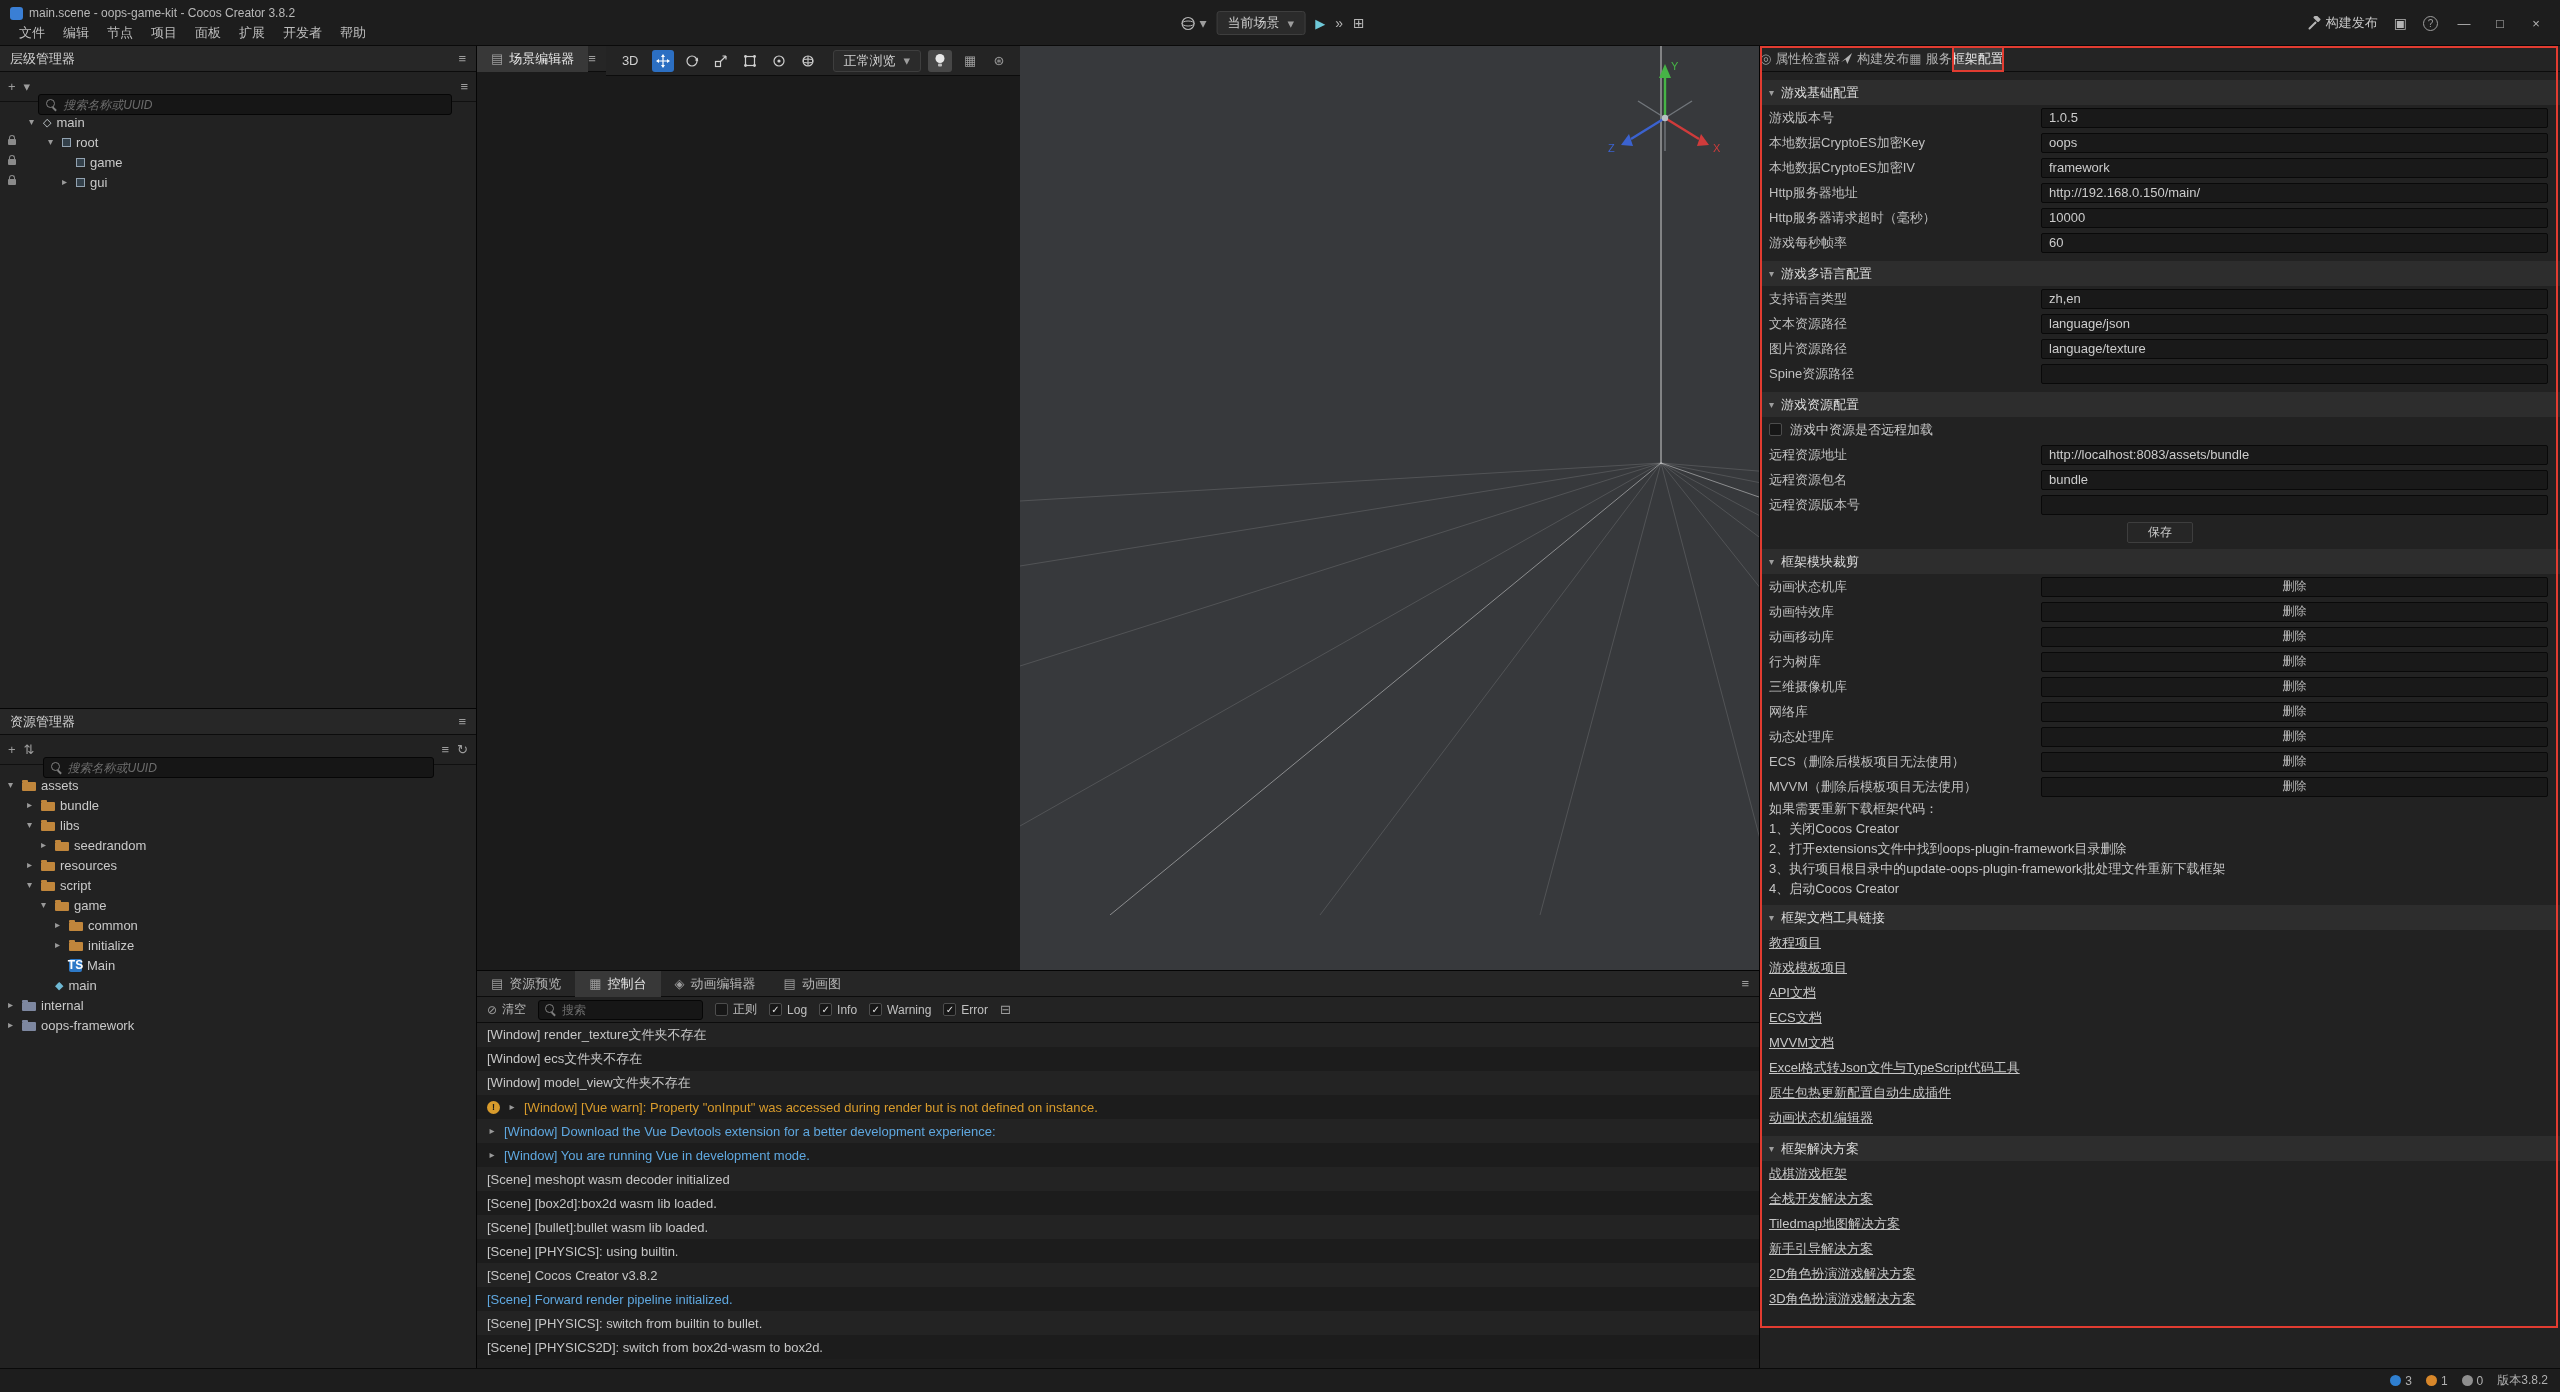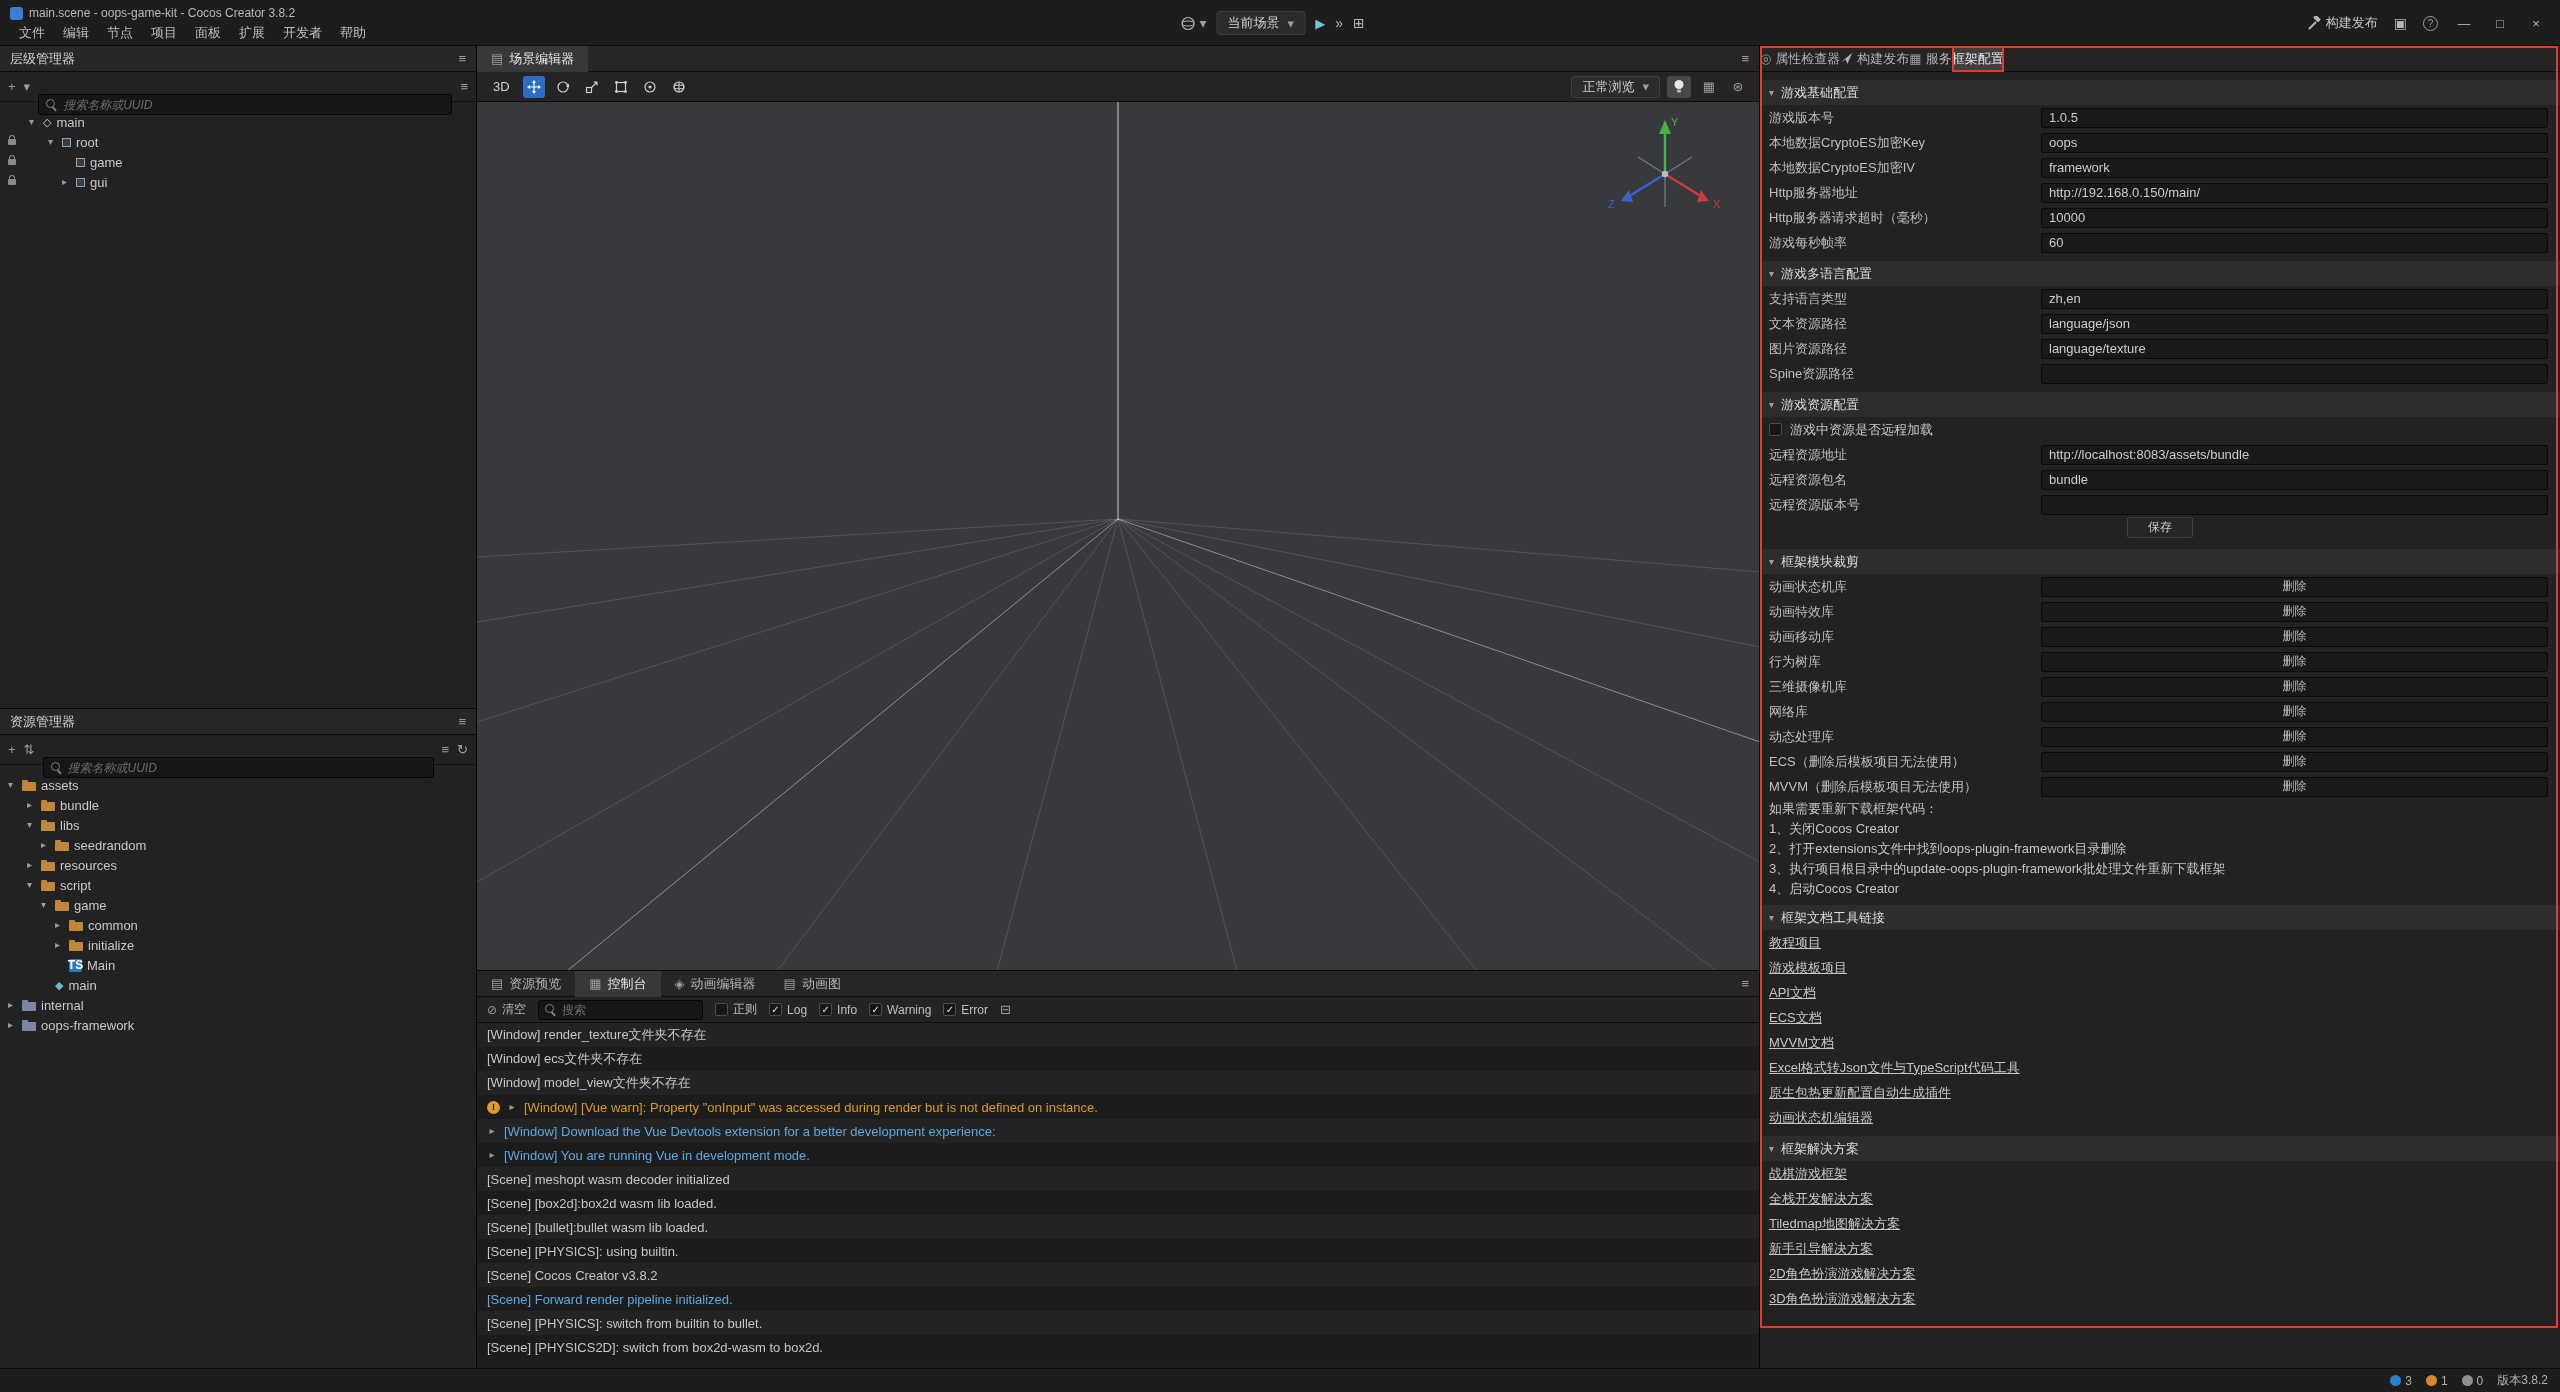--- a/index.html
+++ b/index.html
@@ -71,21 +71,21 @@
   .tree{ padding-top:10px; overflow:hidden; flex:1;}
   .trow{ height:20px; display:flex; align-items:center; font-size:13px; color:#c9c9c9; padding-left:4px; gap:5px; cursor:default;}
   .gutter{ width:16px; display:flex; justify-content:center; flex:none;}
   .arrow{ width:13px; text-align:center; font-size:10px; color:#9a9a9a; flex:none;}
   .ind{ display:inline-block; flex:none; }
   .d1{ width:14px; } .d2{ width:28px; } .d3{ width:42px; }
   .node-icon{ color:#cfd8dc; font-size:11px; }
   .scene-file{ color:#6fb9d4; font-size:11px; }
 
   
-  .scene{ height:925px; flex:none; display:flex; flex-direction:column; border-bottom:1px solid #050505;justify-content:space-between;}
+  .scene{ height:925px; flex:none; display:flex; flex-direction:row; border-bottom:1px solid #050505;justify-content:space-between;}
   .tabsbar{ height:26px; background:#262626; border-bottom:1px solid #0c0c0c; display:flex; align-items:center; flex:none;}
   .tab{ height:26px; display:flex; align-items:center; gap:6px; padding:0 14px; font-size:13px; color:#b5b5b5; cursor:pointer; position:relative;}
   .tab.active{ background:#383838; color:#e6e6e6; }
   .tabsbar .spacer{ flex:1; }
   .tabsbar .gi-menu{ margin-right:10px; }
 
   .scene-toolbar{ height:30px; background:#242424; border-bottom:1px solid #0c0c0c; display:flex; align-items:center; gap:7px; padding:0 10px; flex:none;}
   .tool{ width:22px; height:22px; border-radius:3px; display:inline-flex; align-items:center; justify-content:center; cursor:pointer;}
   .tool.active{ background:#2c6fc2; }
   .tool svg{ display:block; }
@@ -118,21 +118,21 @@
   .insp-tab{ height:26px; display:flex; align-items:center; gap:4px; padding:0 0; font-size:13px; color:#b2b2b2; cursor:pointer;}
   .insp-tab.active{ background:#3e3e3e; color:#e8e8e8; outline:2px solid #e23c31; outline-offset:-2px;}
   .insp-body{ flex:1; overflow:hidden; padding-top:2px; background:#222222;}
   .sec{ height:25px; margin-top:6px; background:#2d2d2d; display:flex; align-items:center; gap:7px; padding:0 9px; font-size:13px; color:#dcdcdc; cursor:pointer;}
   .sec .gi{ font-size:10px; }
   .row{ height:25px; display:flex; align-items:center; padding:0 12px 0 9px;}
   .lbl{ width:272px; flex:none; font-size:13px; color:#bfbfbf; white-space:nowrap; overflow:hidden;}
   .ctrl{ flex:1; min-width:0; }
   .txt{ width:100%; height:20px; background:#191919; border:1px solid #090909; border-radius:2px; color:#cccccc; font-size:13px; font-family:inherit; padding:0 7px; outline:none;}
   .del{ width:100%; height:20px; background:#191919; border:1px solid #090909; border-radius:2px; color:#bdbdbd; font-size:12px; font-family:inherit; display:flex; align-items:center; justify-content:center; cursor:pointer;}
-  .save-row{ height:26px; display:flex; align-items:flex-start; justify-content:center;}
+  .save-row{ height:26px; display:flex; align-items:flex-end; justify-content:center;}
   .save{ min-width:66px; height:21px; background:#262626; border:1px solid #3e3e3e; border-radius:2px; color:#cccccc; font-size:12px; font-family:inherit; cursor:pointer;}
   .chk-row{ height:25px; display:flex; align-items:center; gap:8px; padding:0 9px;}
   .note{ height:20px; line-height:20px; padding-left:9px; font-size:13px; color:#c6c6c6; white-space:nowrap;}
   .lnk{ height:25px; display:flex; align-items:center; padding-left:9px;}
   .lnk span{ font-size:13px; color:#c6c6c6; text-decoration:underline; cursor:pointer;}
   .red-overlay{ position:absolute; left:0; top:0; width:798px; height:1282px; border:2px solid #e23c31; pointer-events:none; z-index:40;}
 
   
   .statusbar{ height:24px; background:#1d1d1d; border-top:1px solid #0a0a0a; flex:none; display:flex; align-items:center; justify-content:flex-end; gap:14px; padding:0 12px; font-size:12px; color:#b0b0b0;}
   .badge{ display:flex; align-items:center; gap:4px; }

